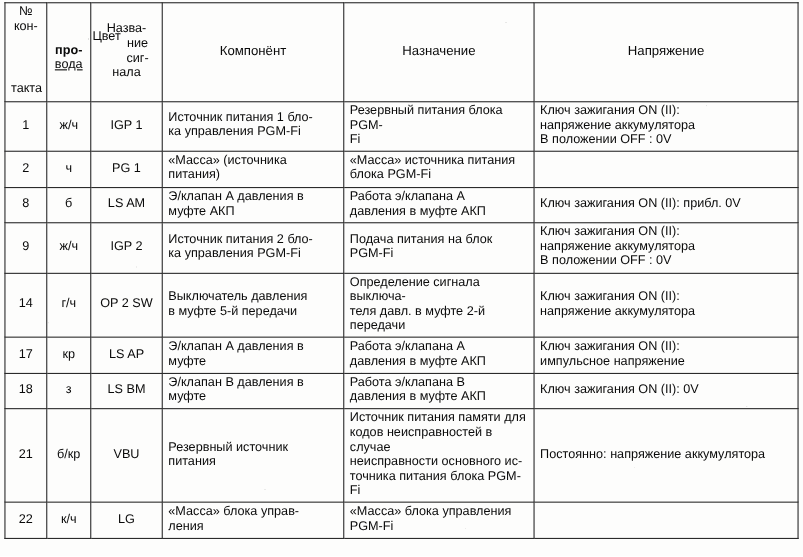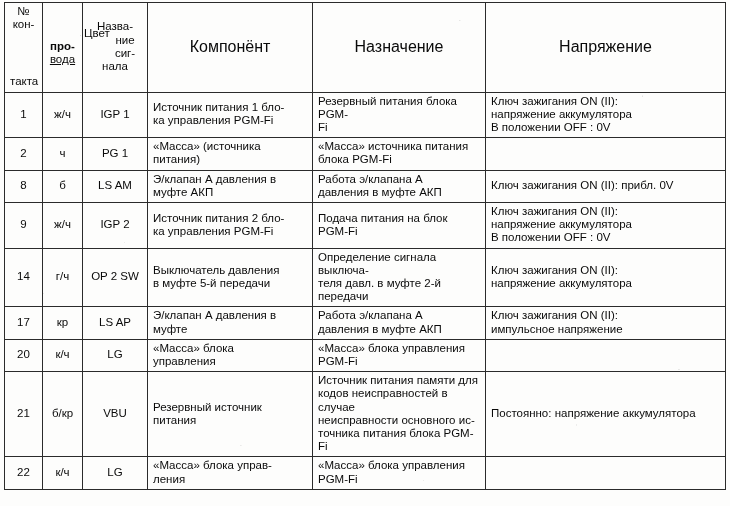--- a/index.html
+++ b/index.html
@@ -77,21 +77,21 @@
 
   
   thead th {
     text-align: center;
     vertical-align: middle;
     height: 44px;
     padding: 1px 3px;
     font-size: 11.5px;
     line-height: 12.6px;
   }
-  thead th.wide-head { font-size: 16px; }
+  thead th.wide-head { font-size: 12px; }
 
   
   tbody td.center {
     text-align: center;
     white-space: nowrap;
   }
   tbody td.text {
     text-align: left;
   }
   tbody td.text .ln { display: block; }
@@ -234,32 +234,34 @@
           <td class="text">
             <span class="ln">Работа э/клапана А</span>
             <span class="ln">давления в муфте АКП</span>
           </td>
           <td class="text">
             <span class="ln">Ключ зажигания ON (II):</span>
             <span class="ln">импульсное напряжение</span>
           </td>
         </tr>
         <tr>
-          <td class="center">20</td>
-          <td class="center">к/ч</td>
-          <td class="center">LG</td>
-          <td class="text">
-            <span class="ln">«Масса» блока</span>
-            <span class="ln">управления</span>
-          </td>
-          <td class="text">
-            <span class="ln">«Масса» блока управления</span>
-            <span class="ln">PGM-Fi</span>
-          </td>
-          <td class="text"></td>
+          <td class="center">18</td>
+          <td class="center">з</td>
+          <td class="center">LS BM</td>
+          <td class="text">
+            <span class="ln">Э/клапан В давления в</span>
+            <span class="ln">муфте</span>
+          </td>
+          <td class="text">
+            <span class="ln">Работа э/клапана В</span>
+            <span class="ln">давления в муфте АКП</span>
+          </td>
+          <td class="text">
+            <span class="ln">Ключ зажигания ON (II): 0V</span>
+          </td>
         </tr>
         <tr>
           <td class="center">21</td>
           <td class="center">б/кр</td>
           <td class="center">VBU</td>
           <td class="text">
             <span class="ln">Резервный источник</span>
             <span class="ln">питания</span>
           </td>
           <td class="text">

